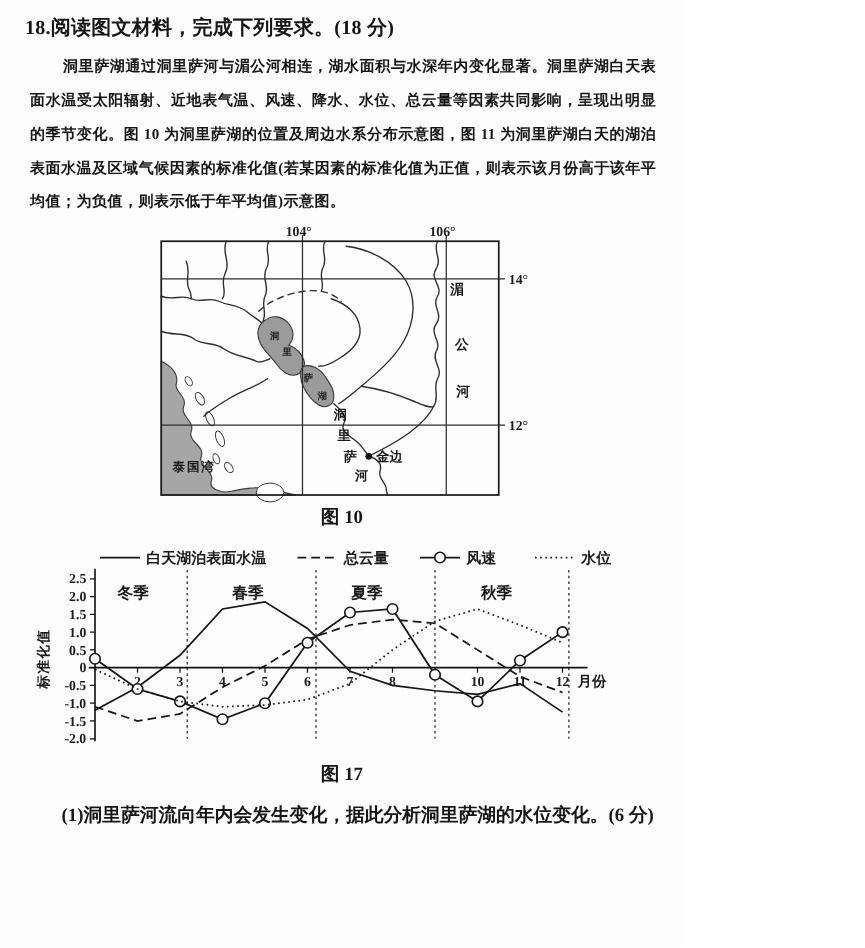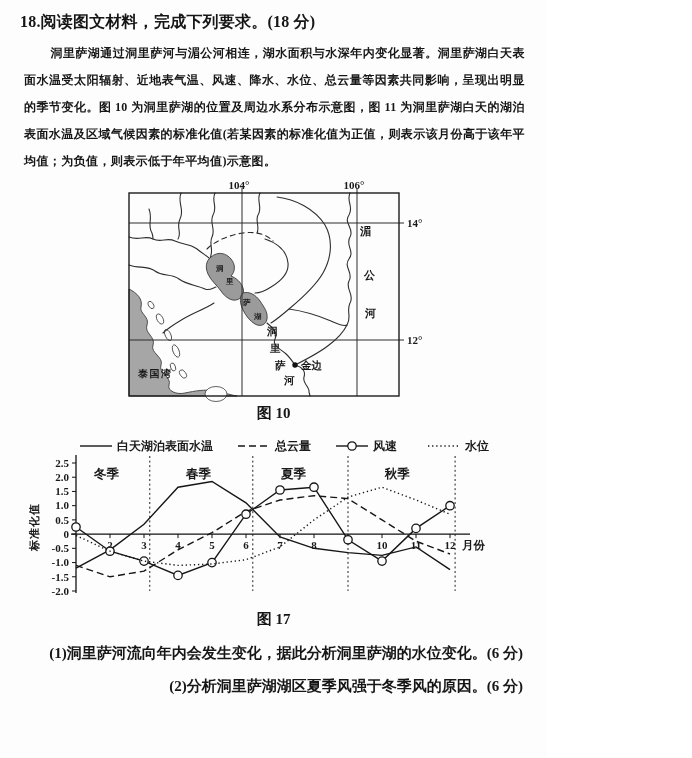--- a/index.html
+++ b/index.html
@@ -190,16 +190,15 @@
         <circle cx="328" cy="13" r="4.2" fill="#fdfdfd" stroke="#161616" stroke-width="1.3"></circle>
         <text x="349" y="17.2" font-size="12">风速</text>
         <line x1="404" y1="13" x2="436" y2="13" stroke="#161616" stroke-width="1.4" stroke-dasharray="1.3,2.8"></line>
         <text x="441" y="17.2" font-size="12">水位</text>
       </svg>
     <figcaption class="figcap">图 17</figcaption>
   </figure>
 
   <div class="questions">
     <div>(1)洞里萨河流向年内会发生变化，据此分析洞里萨湖的水位变化。(6 分)</div>
-    <div>(2)分析洞里萨湖湖区夏季风强于冬季风的原因。(6 分)</div>
   </div>
 
 </div>
 
 </body></html>

